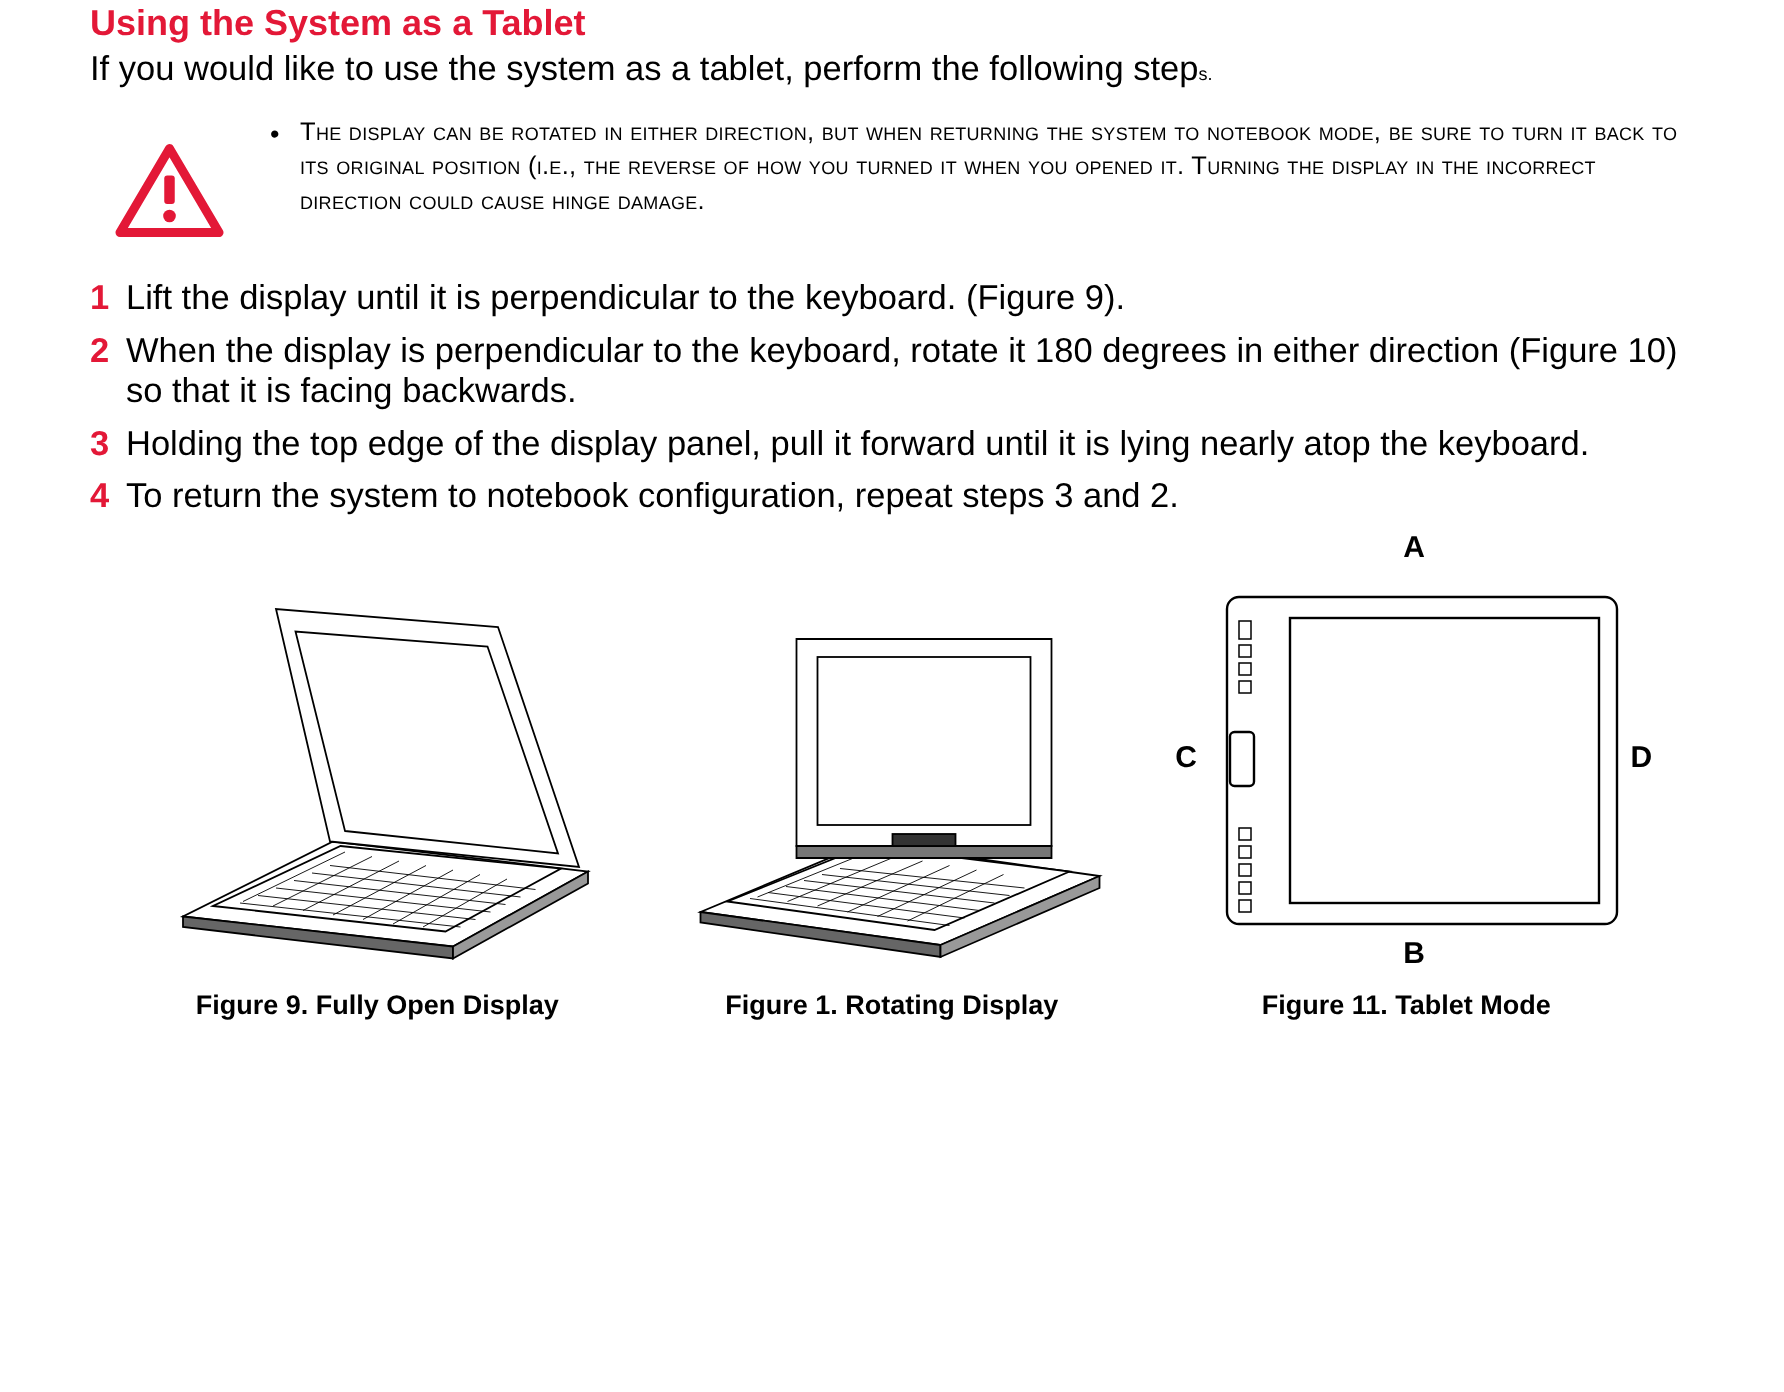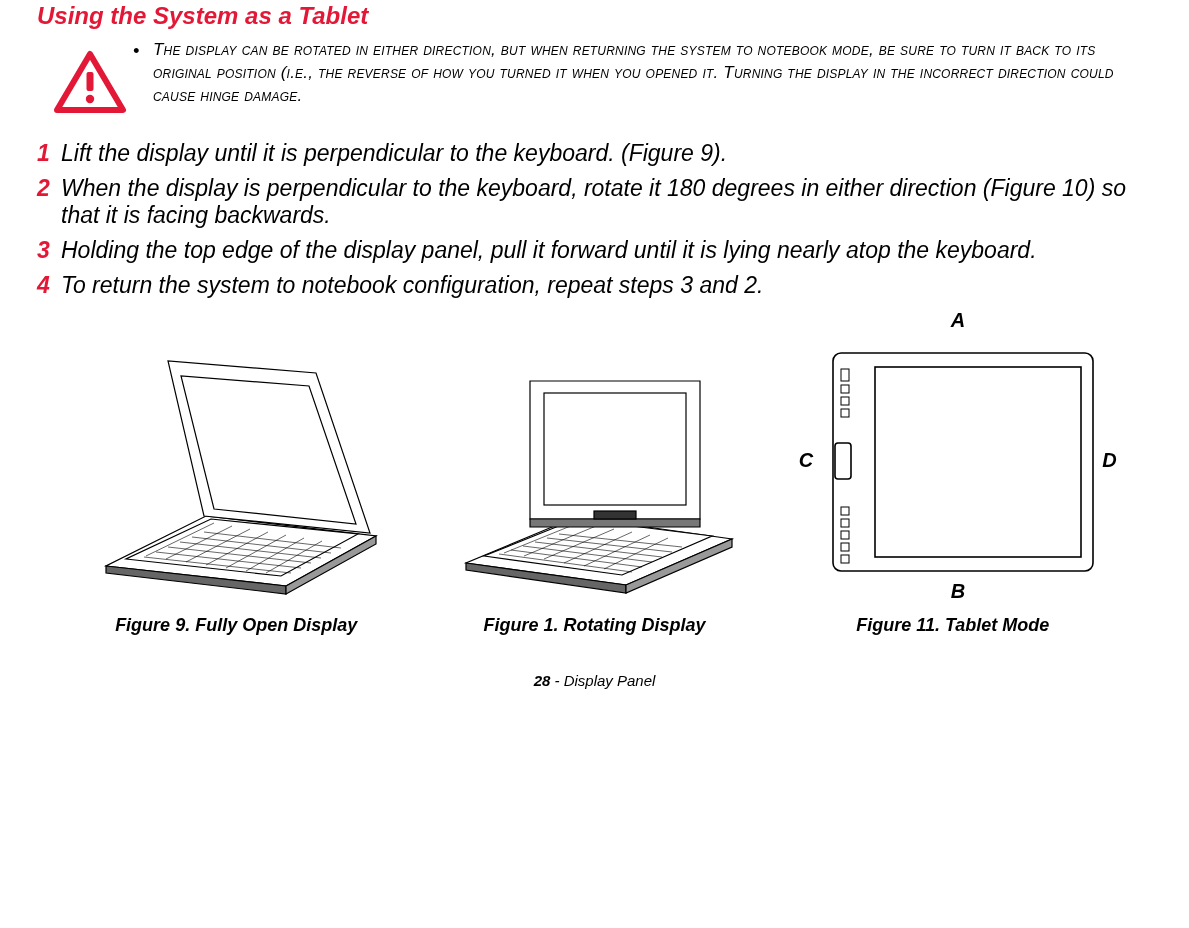--- a/index.html
+++ b/index.html
@@ -6,42 +6,42 @@
     margin: 0;
     padding: 0;
     font-family: "Segoe UI", Arial, sans-serif;
     background: #fff;
     color: #000;
     width: 1189px;
     height: 928px;
     box-sizing: border-box;
   }
   .page {
-    padding: 0 37px;
+    padding: 0 60px;
     box-sizing: border-box;
-    font-style: italic;
   }
   .heading {
     color: #e31837;
     font-weight: bold;
     font-size: 24px;
     margin-top: 2px;
     margin-bottom: 2px;
   }
   .intro {
     font-size: 23px;
     margin: 0 0 18px 0;
   }
   .intro .small-s {
     font-size: 12px;
     vertical-align: baseline;
   }
   .warning-block {
     display: flex;
-    align-items: flex-end;
+    align-items: flex-start;
+    gap: 24px;
     margin-bottom: 24px;
     padding-left: 16px;
   }
   .warning-icon {
     flex: 0 0 auto;
     width: 74px;
     height: 66px;
     margin-top: 18px;
   }
   .warning-list {
@@ -127,20 +127,23 @@
     font-weight: bold;
   }
 </style>
 </head>
 <body>
 
 <div class="page">
 
   <div class="heading">Using the System as a Tablet</div>
 
+  <p class="intro">
+    <span>If you would like to use the system as a tablet, perform the following step</span><span class="small-s">s.</span>
+  </p>
 
   <div class="warning-block">
     <div class="warning-icon">
       <svg viewBox="0 0 74 66" width="74" height="66">
         <path d="M37 4 L70 60 L4 60 Z" fill="none" stroke="#e31837" stroke-width="6" stroke-linejoin="round"></path>
         <rect x="33.5" y="22" width="7" height="19" rx="2" fill="#e31837"></rect>
         <circle cx="37" cy="49" r="4.2" fill="#e31837"></circle>
       </svg>
     </div>
     <div class="warning-list">
@@ -268,17 +271,14 @@
         <div class="label-A" style="left:168px; top:-2px;">A</div>
         <div class="label-B" style="left:168px; bottom:-2px;">B</div>
         <div class="label-C" style="left:16px; top:138px;">C</div>
         <div class="label-D" style="right:6px; top:138px;">D</div>
       </div>
       <div class="caption">Figure 11.  Tablet Mode</div>
     </div>
 
   </div>
 
-  <div class="footer">
-    <span class="pnum">28</span><span> - Display Panel</span>
-  </div>
 
 </div>
 
 </body></html>

